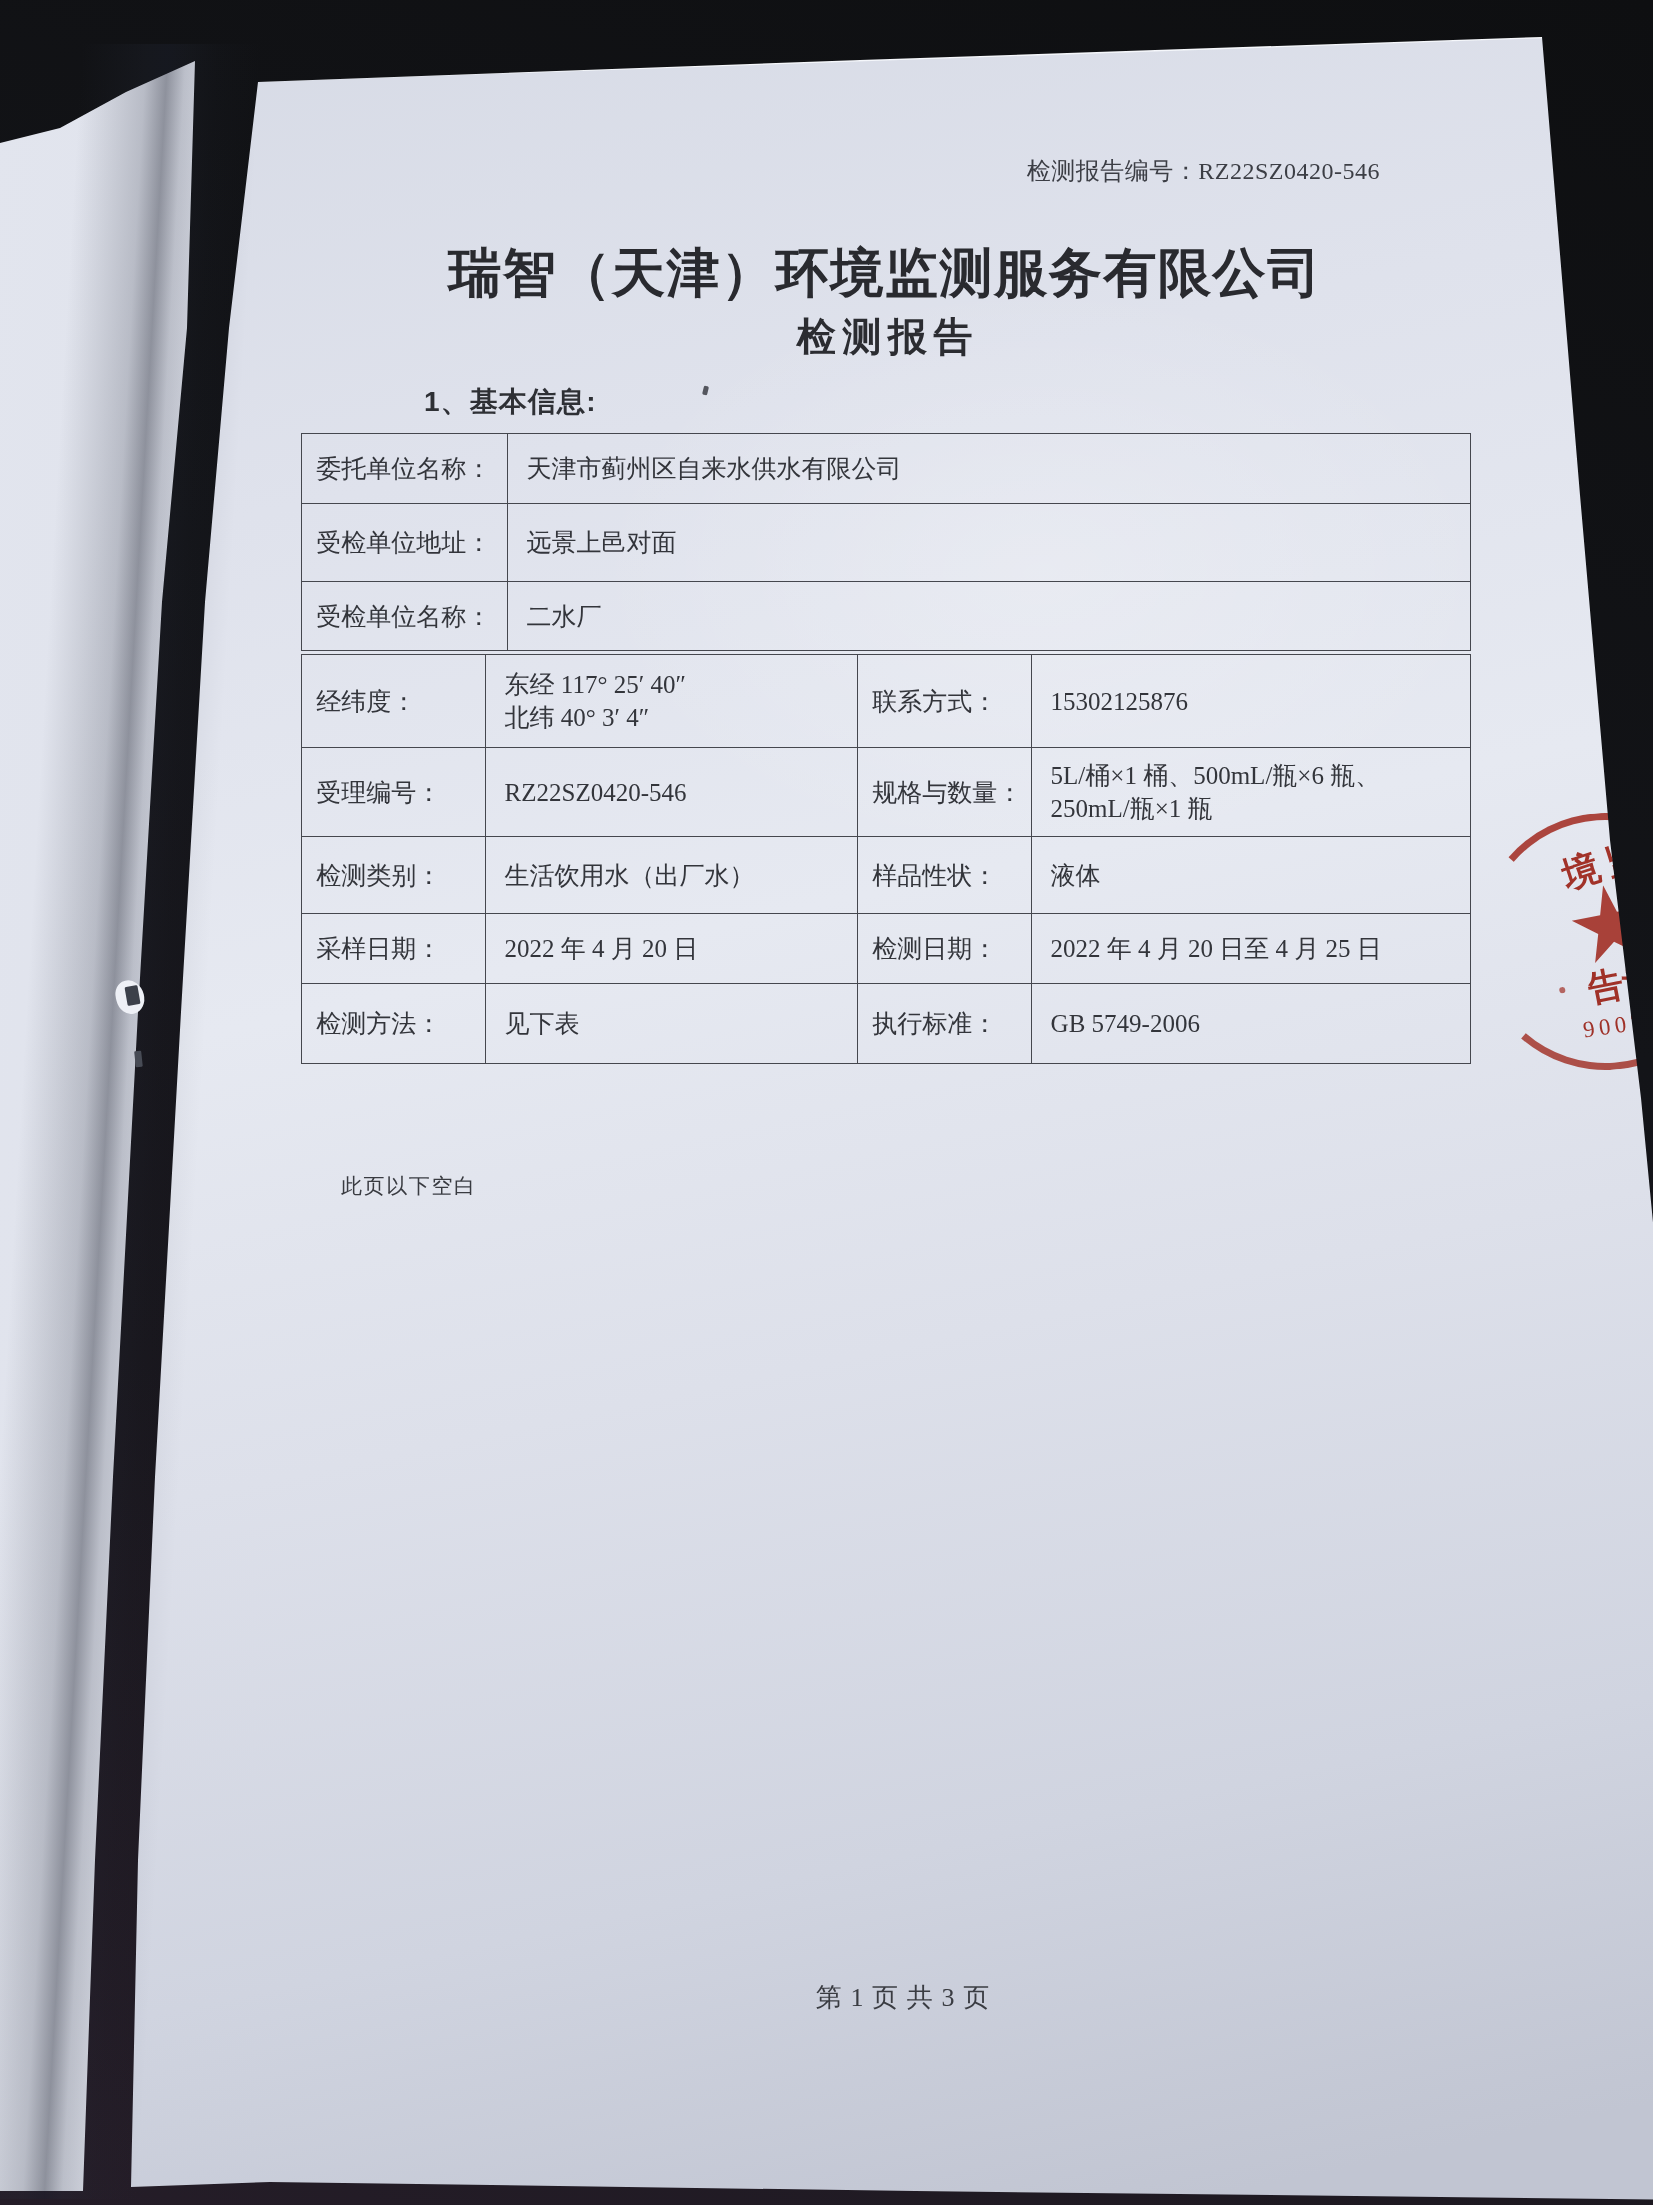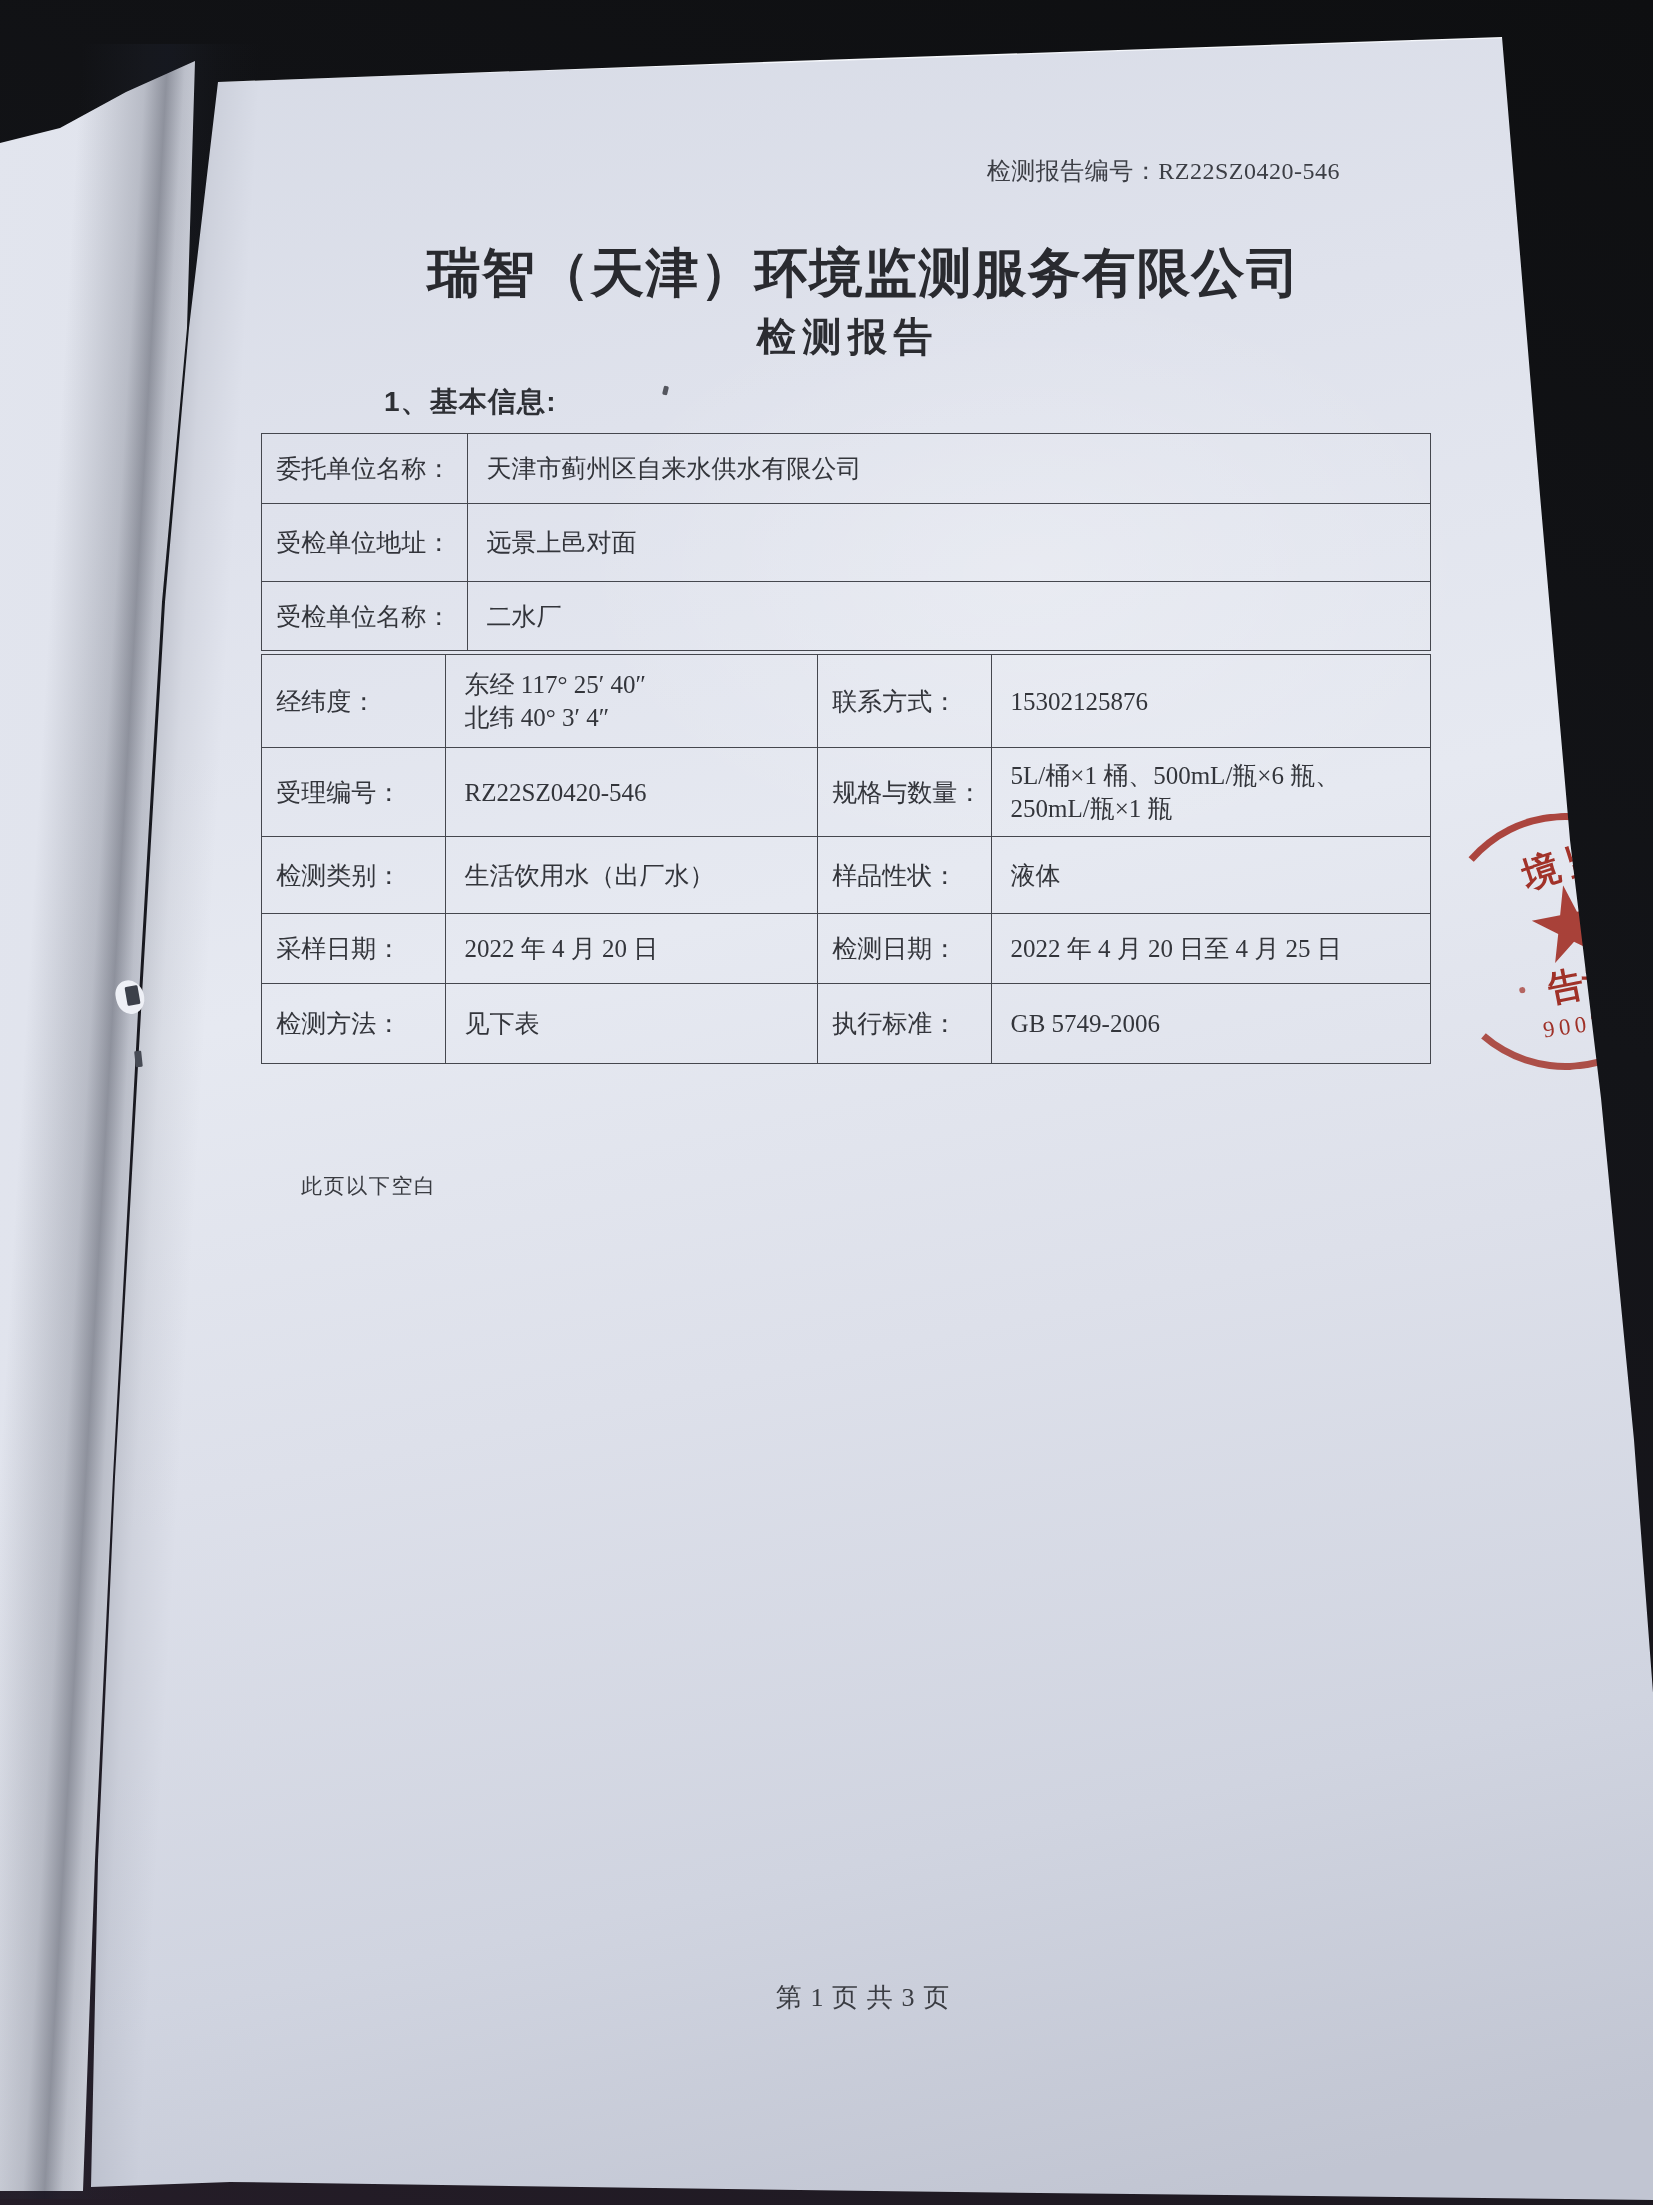--- a/index.html
+++ b/index.html
@@ -17,20 +17,21 @@
     background:linear-gradient(97deg,#e2e5ee 0%,#dcdfe9 45%,#cdd1dc 70%,#aab0be 90%,#9298a6 100%);
   }
 
   
   .main-page{
     position:absolute;inset:0;
     clip-path:polygon(218px 82px,820px 60px,1502px 37px,1540px 495px,1570px 840px,1601px 1098px,1634px 1440px,1654px 1706px,1654px 2200px,875px 2191px,230px 2182px,91px 2187px,98px 1860px,115px 1477px,141px 1012px,165px 602px,189px 328px);
     background:
       radial-gradient(ellipse 766px 492px at 62% 26%,rgba(255,255,255,0.22),rgba(255,255,255,0) 60%),
       linear-gradient(168deg,#d6dae5 0%,#dfe2ec 22%,#e6e9f1 42%,#dde0ea 60%,#d0d4e0 80%,#c1c5d2 96%);
+    margin-left: 40px;
   }
   .top-edge-highlight{
     left:216px;top:77px;width:1291px;height:4.9px;
     background:rgba(249,251,254,0.85);
     transform:rotate(-1.95deg);transform-origin:left center;border-radius:2.2px;
   }
 
   
   .crease-shadow{
     left:82px;top:44px;width:180px;height:2155px;
@@ -41,21 +42,21 @@
   .staple-blob{left:116px;top:980px;width:28.4px;height:34px;background:#eef0f6;border-radius:46% 54% 50% 50%;transform:rotate(-14deg);}
   .staple-bar{left:126px;top:986px;width:13px;height:18.6px;background:#3c404a;border-radius:1.6px;transform:rotate(-10deg);}
   .staple-mark2{left:135px;top:1051px;width:6.6px;height:16.4px;background:#474b55;border-radius:1.1px;transform:rotate(-6deg);}
 
   
   .report-no{
     left:793px;top:155px;width:547px;text-align:right;
     font-size:24px;letter-spacing:0.5px;color:#3c3e45;
   }
   .company-title{
-    left:257px;top:238px;width:1214px;text-align:center;
+    left:238px;top:238px;width:1214px;text-align:center;
     font-family:"Liberation Sans","DejaVu Sans",sans-serif;
     font-size:53px;font-weight:700;letter-spacing:1.6px;color:#292a2f;
   }
   .doc-type{
     left:241px;top:310px;width:1214px;text-align:center;
     font-family:"Liberation Sans","DejaVu Sans",sans-serif;
     font-size:39px;font-weight:700;letter-spacing:6.6px;color:#2b2c31;
   }
   .section-heading{
     left:384px;top:383px;

